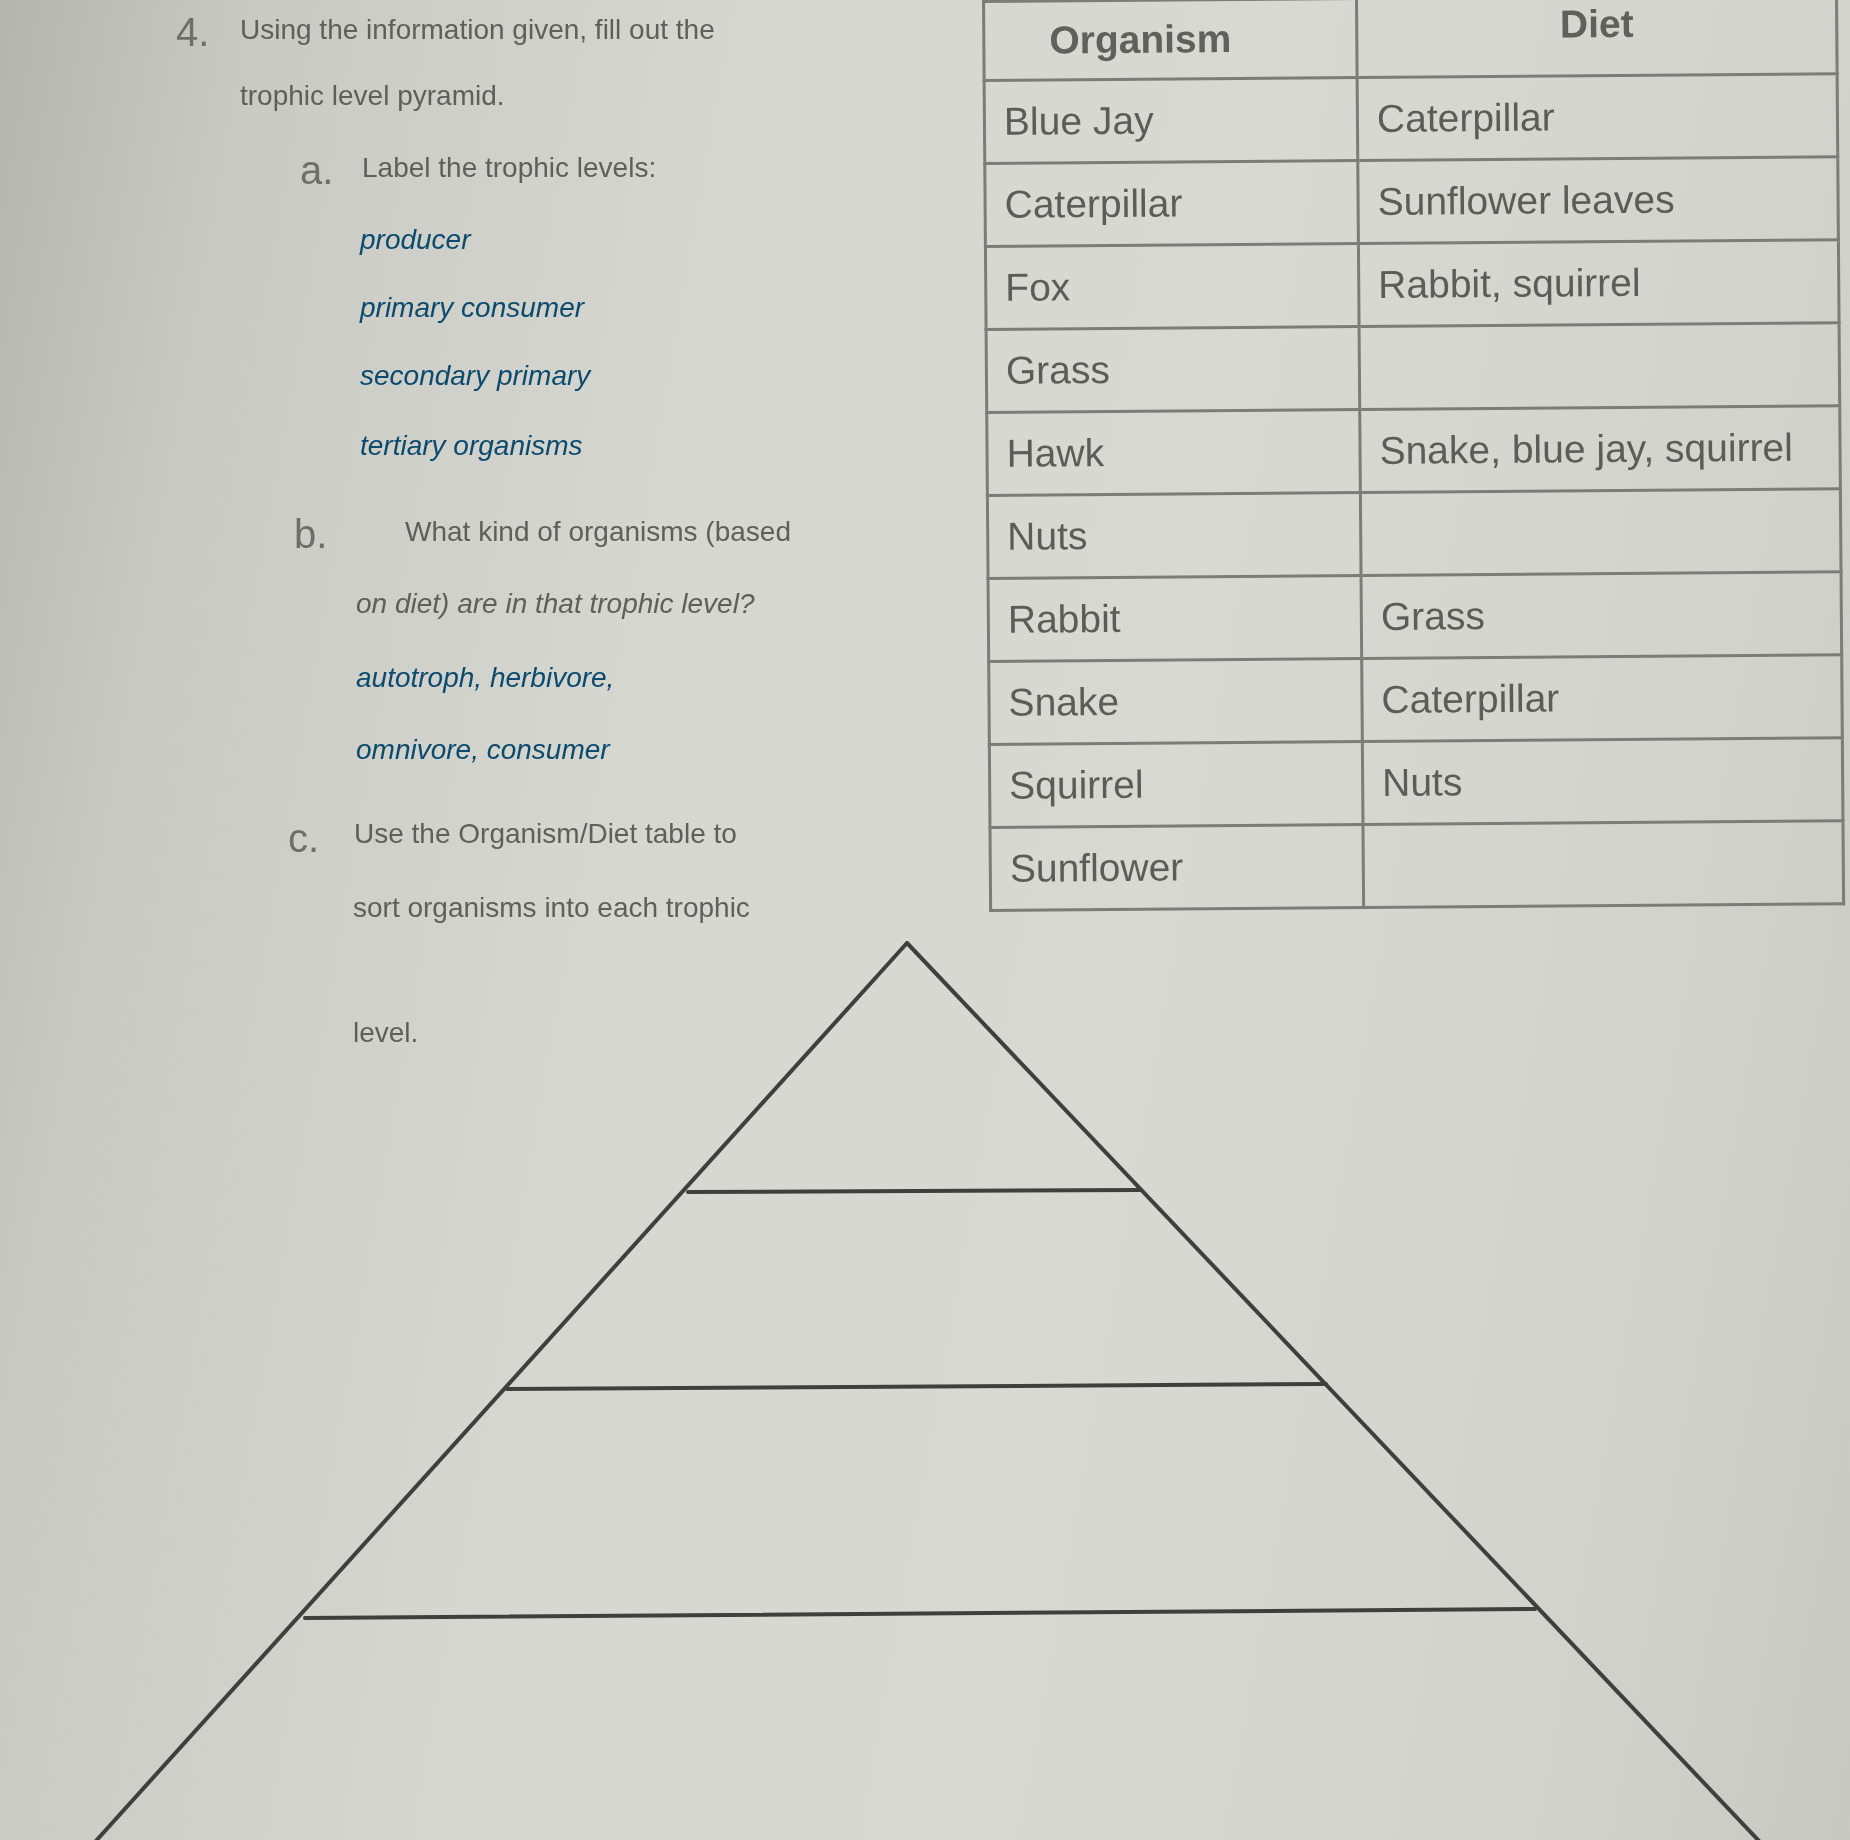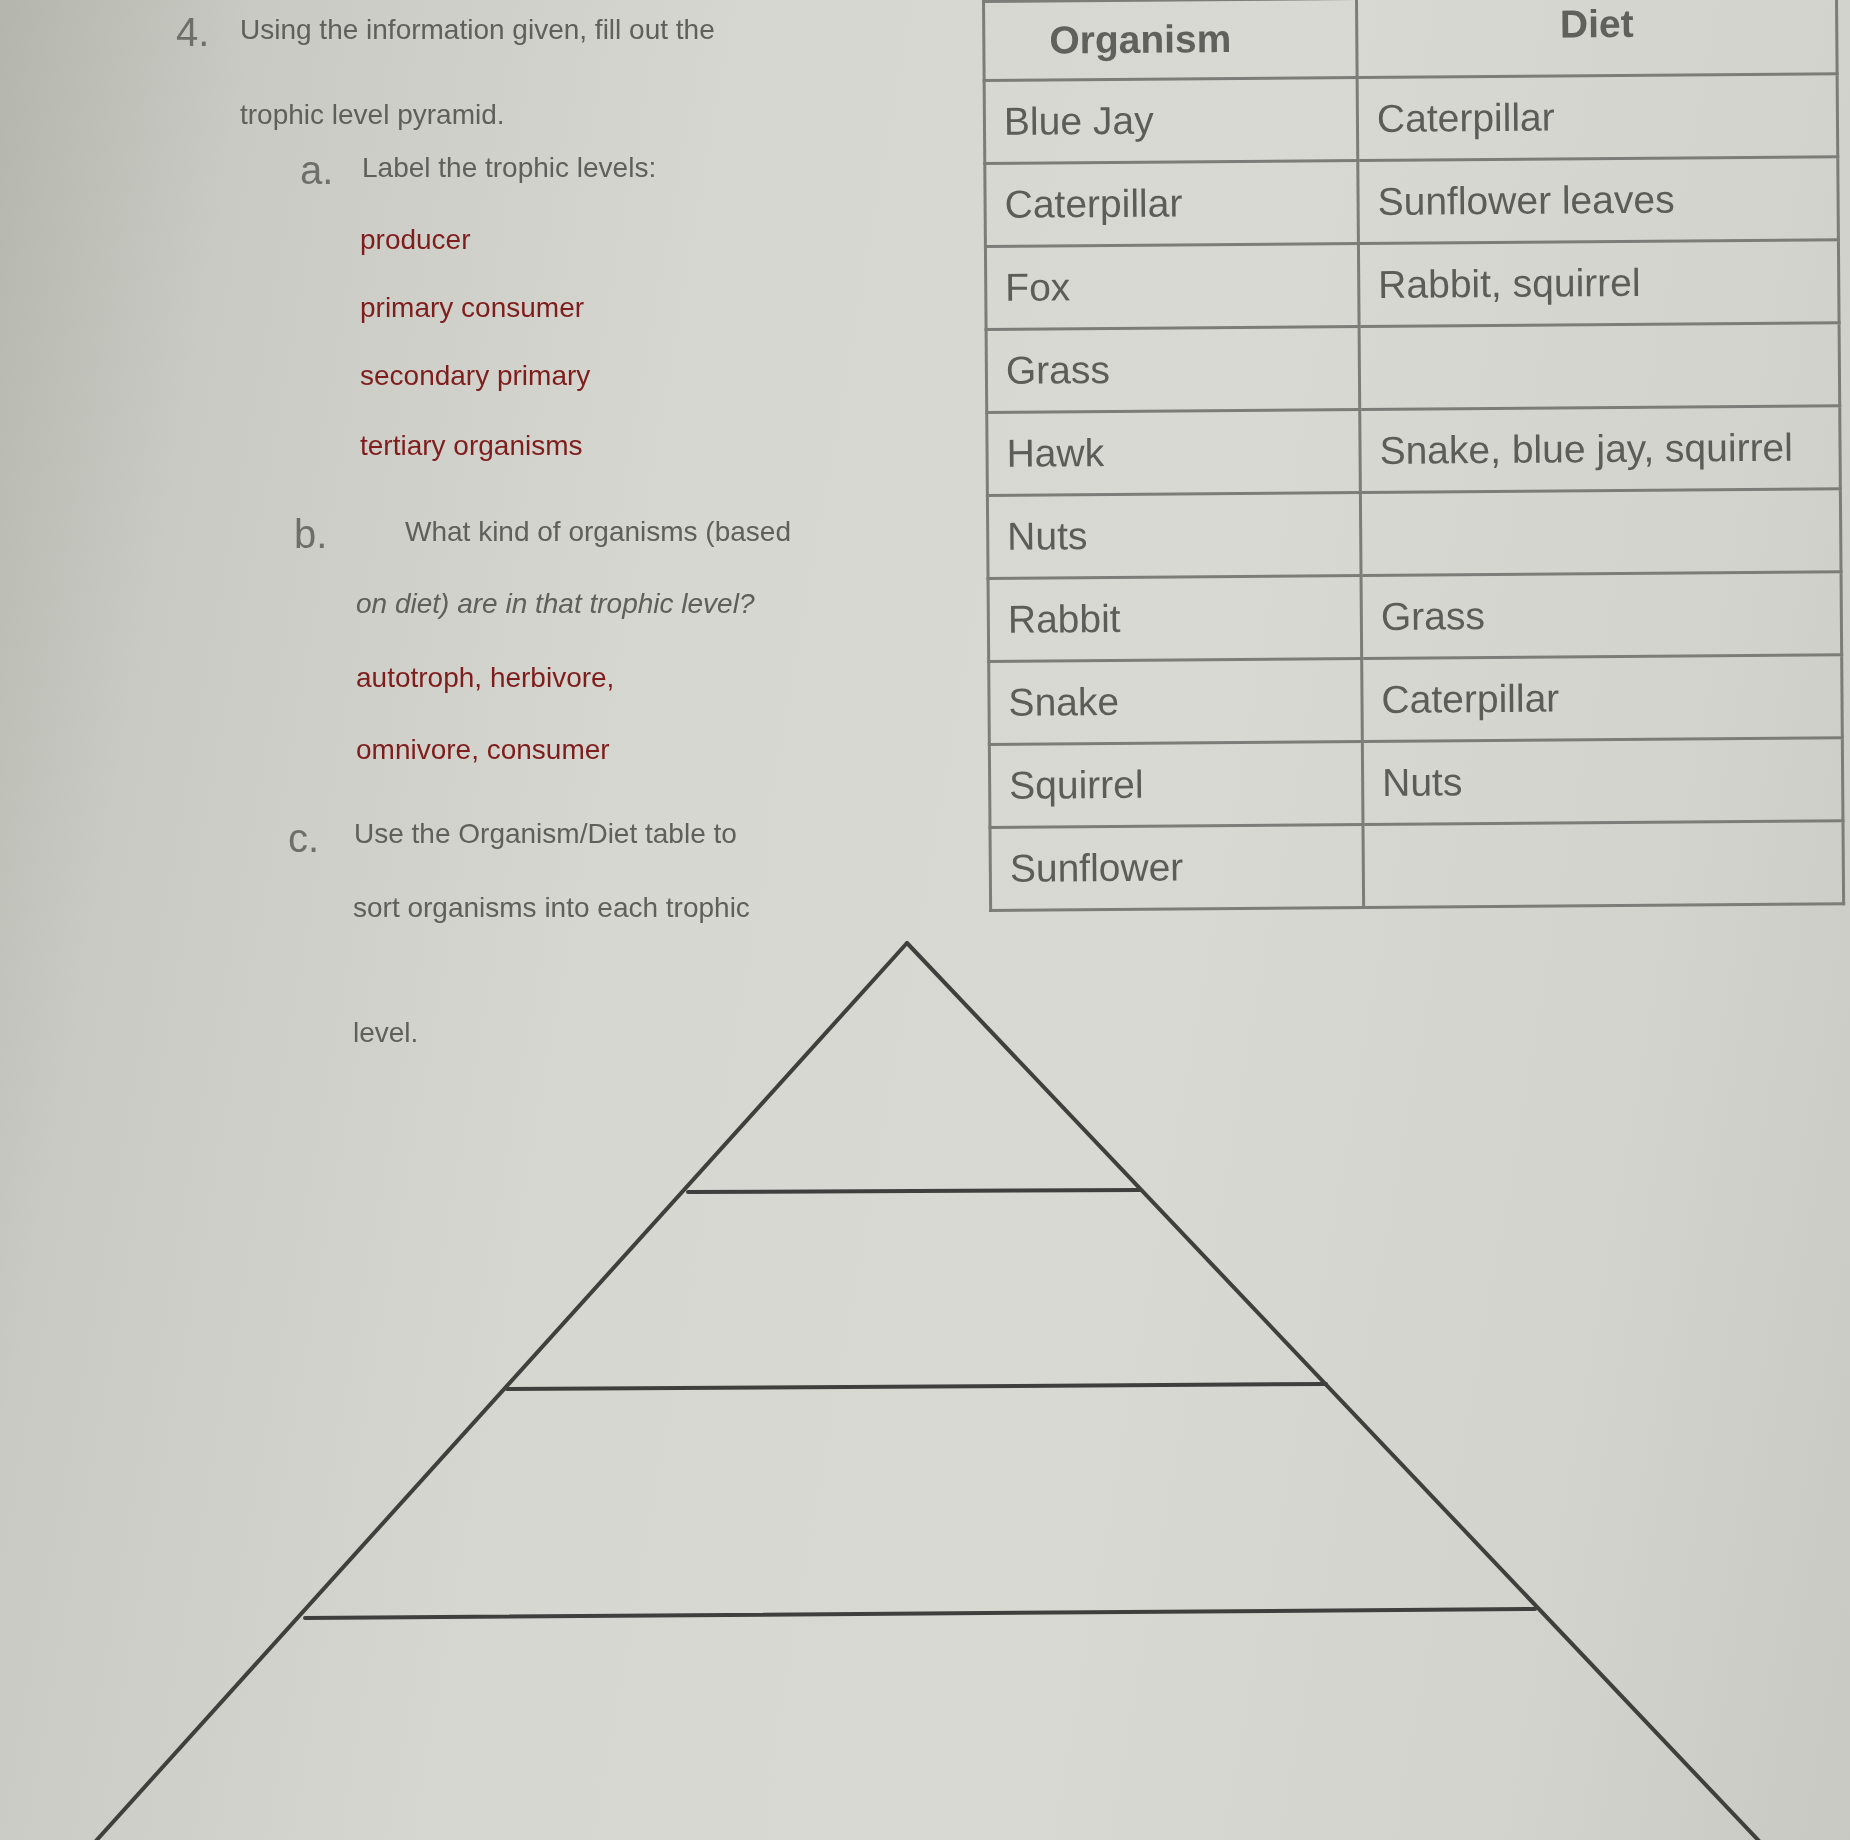--- a/index.html
+++ b/index.html
@@ -3,21 +3,21 @@
 <meta charset="utf-8">
 <style>
   html, body { margin: 0; padding: 0; }
   body {
     width: 1850px; height: 1840px; position: relative; overflow: hidden;
     background: linear-gradient(100deg, #b4b5ad 0%, #c9cac3 12%, #d6d7d0 35%, #d8d9d2 60%, #d2d3cc 85%, #c8c9c2 100%);
     font-family: "Liberation Sans", sans-serif;
     color: #5d5e5a;
   }
   .txt { position: absolute; white-space: nowrap; font-size: 28px; line-height: 48px; color: #5f605c; }
-  .ital { color: #7f1d1d; }
+  .ital { font-style: italic; color: #0c4a6e; }
   .num { position: absolute; font-size: 40px; line-height: 48px; color: #6e6f6a; }
   #org-table {
     position: absolute; left: 982px; top: 0px; width: 856px;
     border-collapse: collapse; transform: rotate(-0.45deg); transform-origin: 0 0;
   }
   #org-table th, #org-table td {
     border: 3px solid #7c7d78; font-size: 39px; font-weight: normal;
     color: #5c5d59; text-align: left; padding: 0 0 0 18px; height: 80px;
     vertical-align: middle;
   }
@@ -26,21 +26,21 @@
   #org-table td.col-org, #org-table th.col-org { width: 310px; }
   #org-table th.col-org { padding-right: 60px; }
   #org-table th.col-diet { vertical-align: top; padding-top: 4px; }
   svg#pyramid { position: absolute; left: 0; top: 0; }
 </style>
 </head>
 <body>
 
 <div class="num" style="left:176px; top:8px;">4.</div>
 <div class="txt" style="left:240px; top:6px;">Using the information given, fill out the</div>
-<div class="txt" style="left:240px; top:91px;">trophic level pyramid.</div>
+<div class="txt" style="left:240px; top:72px;">trophic level pyramid.</div>
 
 <div class="num" style="left:300px; top:146px;">a.</div>
 <div class="txt" style="left:362px; top:144px;">Label the trophic levels:</div>
 <div class="txt ital" style="left:360px; top:216px;">producer</div>
 <div class="txt ital" style="left:360px; top:284px;">primary consumer</div>
 <div class="txt ital" style="left:360px; top:352px;">secondary primary</div>
 <div class="txt ital" style="left:360px; top:422px;">tertiary organisms</div>
 
 <div class="num" style="left:294px; top:510px;">b.</div>
 <div class="txt" style="left:357px; top:508px;margin-left:48px;">What kind of organisms (based</div>

